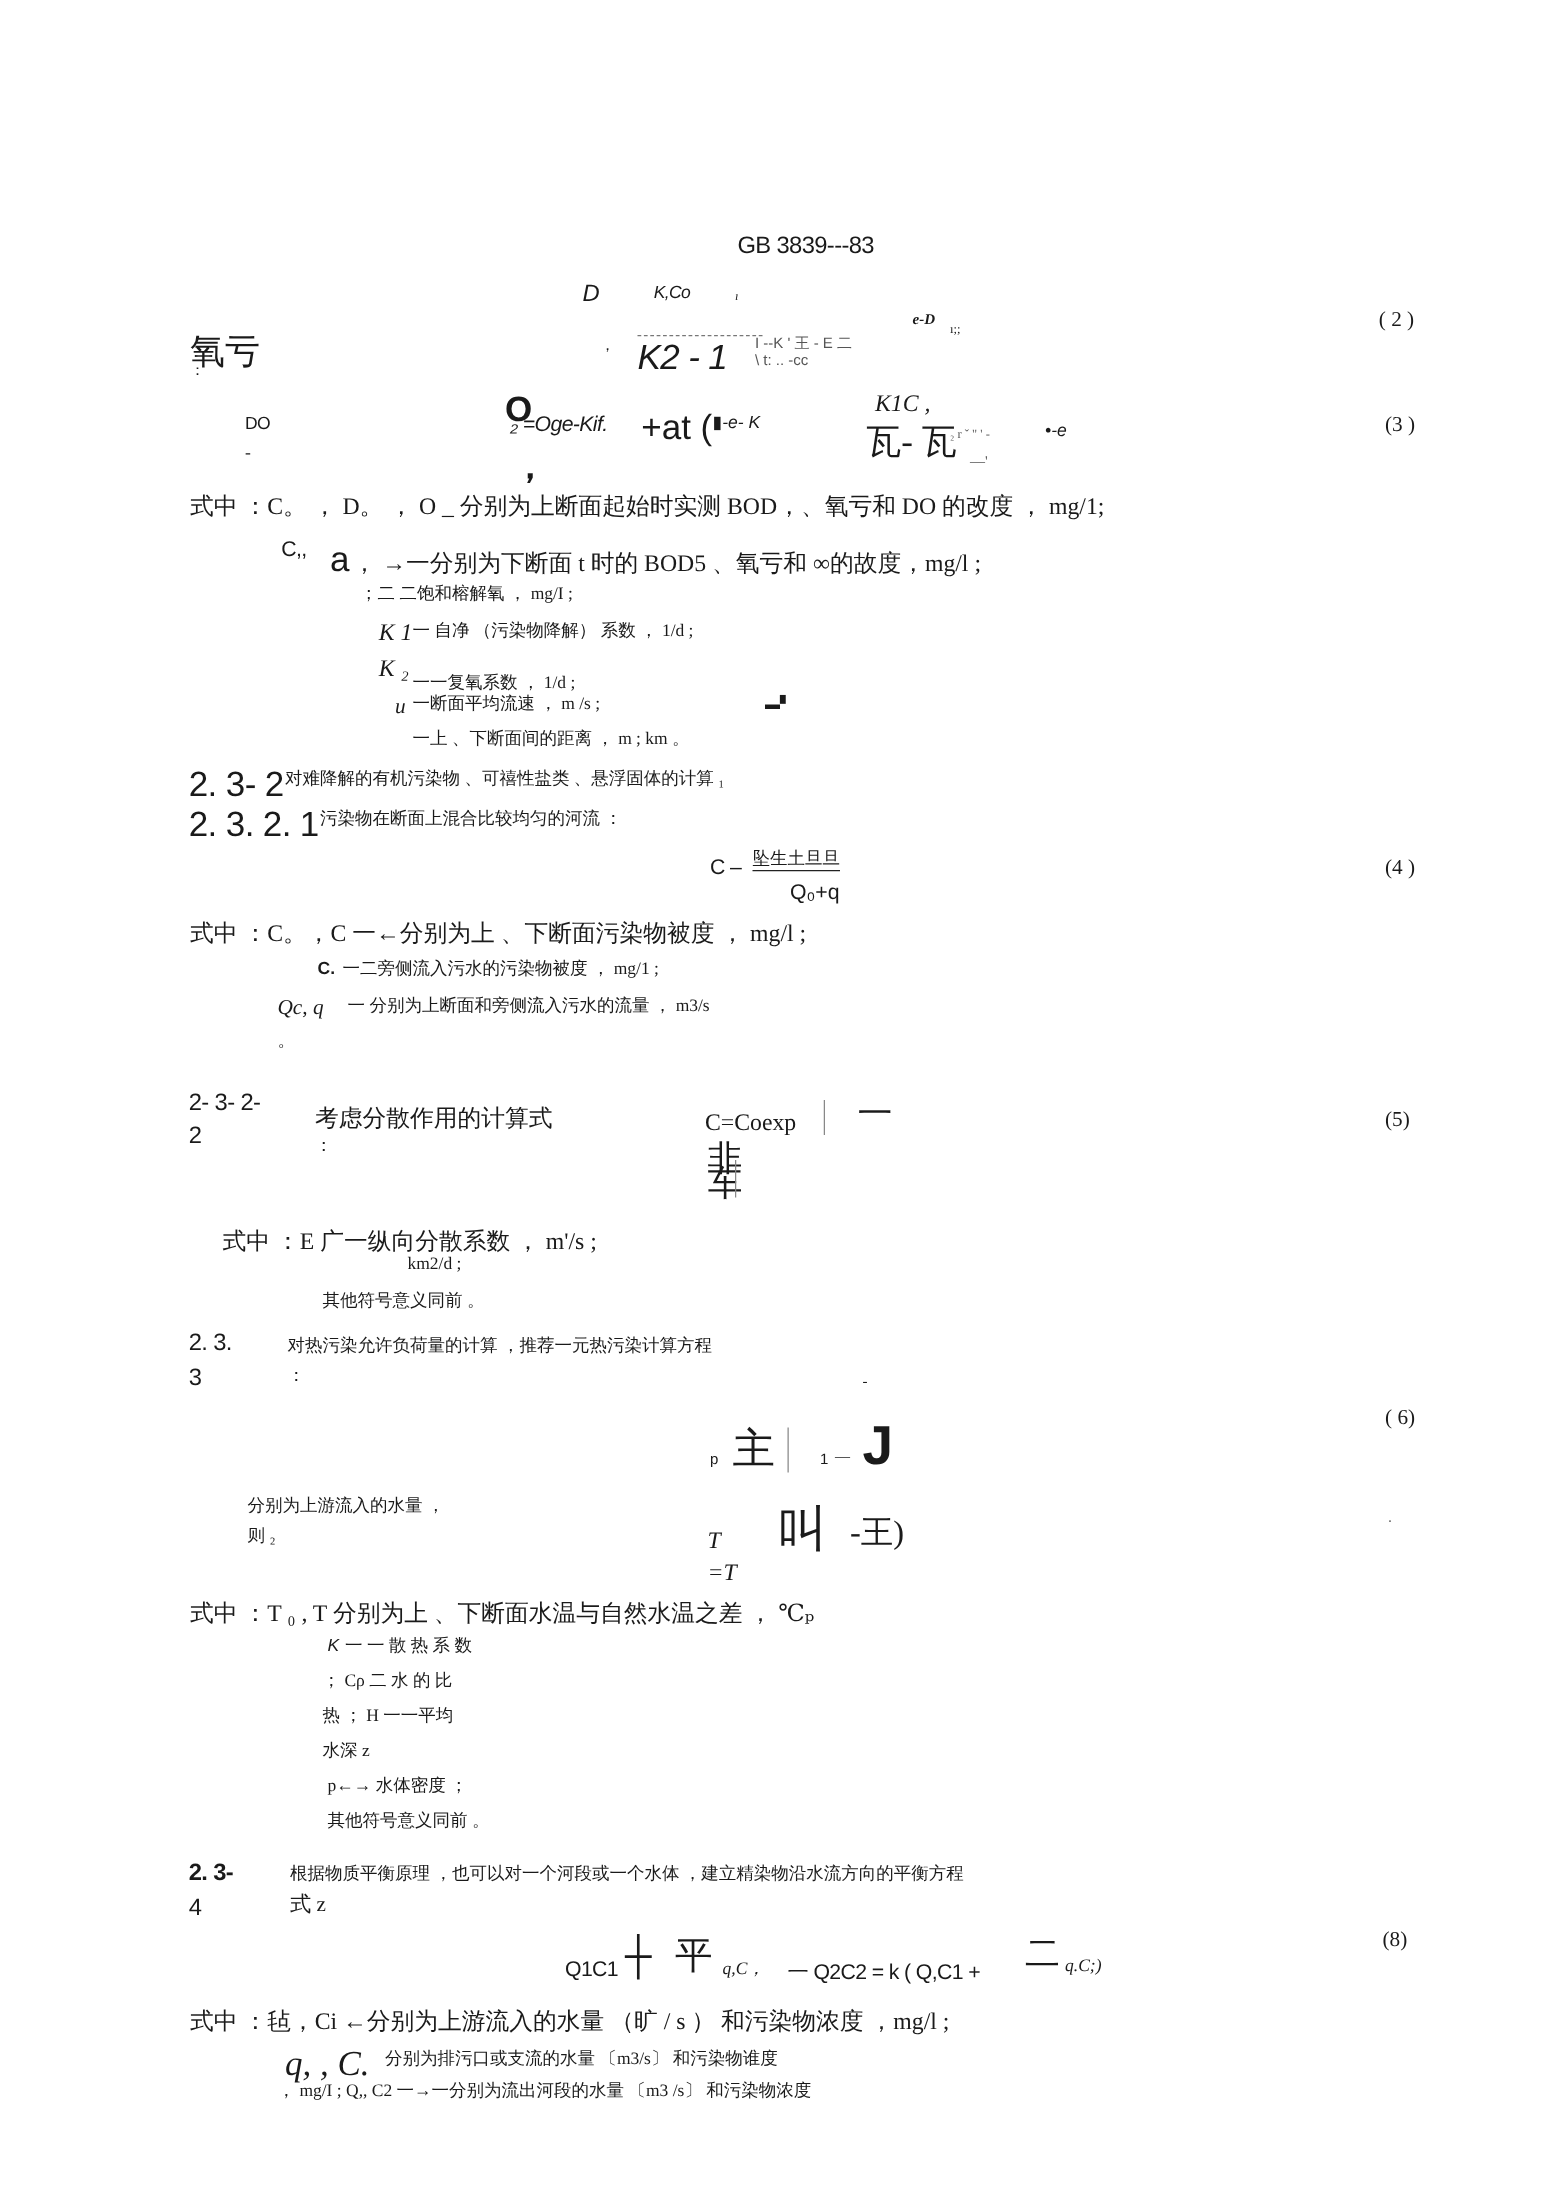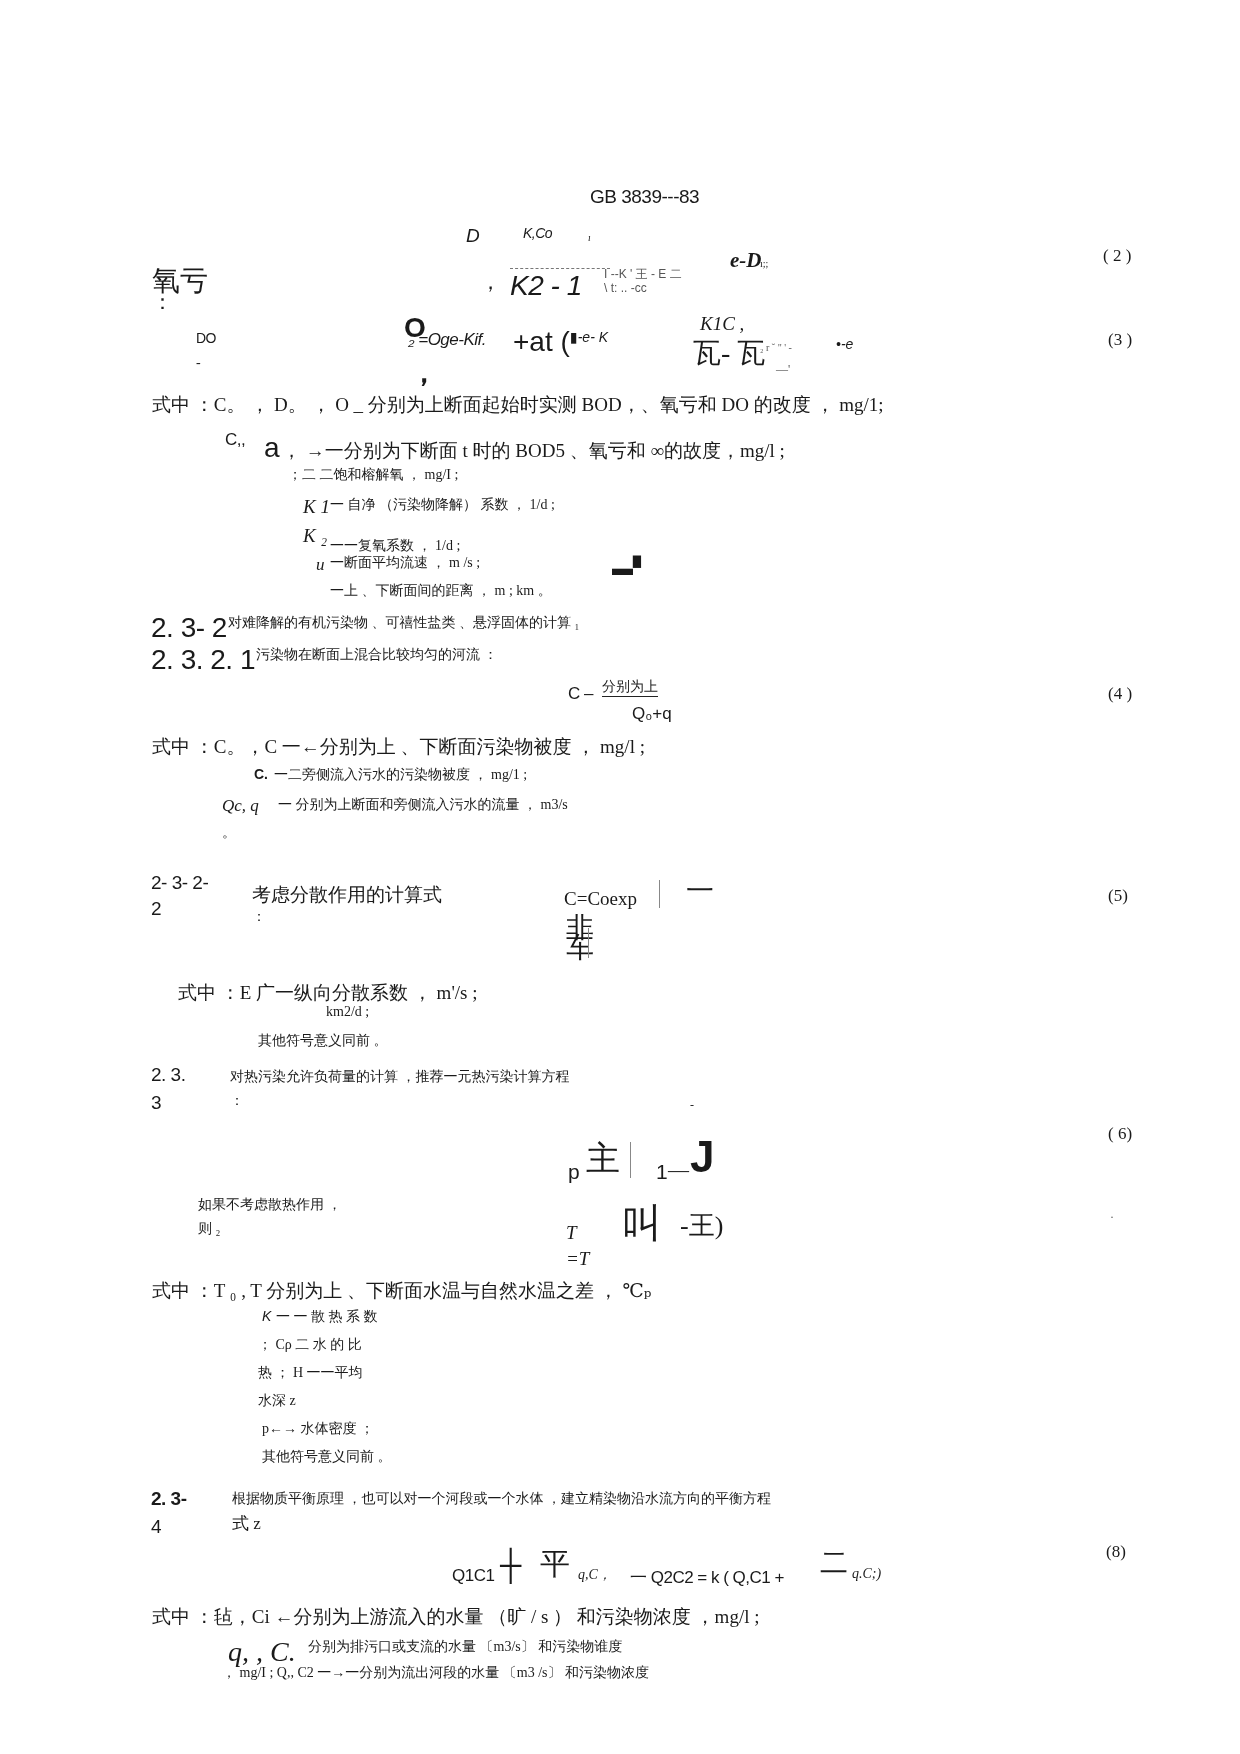--- a/index.html
+++ b/index.html
@@ -3,21 +3,21 @@
 <meta charset="utf-8">
 <style>
   html, body { margin:0; padding:0; background:#ffffff; }
   body { width:1240px; height:1754px; position:relative; overflow:hidden;
          font-family:"Liberation Serif", "DejaVu Serif", serif; color:#1a1a1a; }
   .abs { position:absolute; white-space:nowrap; }
   .t20 { font-size:28px; }
   .t19 { font-size:19px; }
   .t18 { font-size:14px; }
   .t17 { font-size:17px; }
-  .t16 { font-size:21px; }
+  .t16 { font-size:12px; }
   .t14 { font-size:14px; }
   .t12 { font-size:12px; }
   .t10 { font-size:10px; }
   .i { font-style:italic; }
   .sans { font-family:"Liberation Sans", "DejaVu Sans", sans-serif; }
   .cond { font-family:"Liberation Sans", "DejaVu Sans", sans-serif; letter-spacing:-0.5px; }
   .grey { color:#555; }
   .eqno { font-family:"Liberation Serif", serif; font-size:17px; }
   .bar { display:inline-block; width:1px; background:#888; vertical-align:middle; }
   .ul { border-bottom:1px solid #222; }
@@ -77,21 +77,21 @@
 
 <div>
   <div class="abs t20 cond" style="left:151px;top:612px;">2. 3- 2</div>
   <div class="abs t18" style="left:228px;top:614px;">对难降解的有机污染物    、可禧性盐类  、悬浮固体的计算  ₁</div>
   <div class="abs t20 cond" style="left:151px;top:644px;">2. 3. 2. 1</div>
   <div class="abs t18" style="left:256px;top:646px;">污染物在断面上混合比较均匀的河流   ：</div>
 </div>
 
 <div>
   <div class="abs t17 cond" style="left:568px;top:684px;">C –</div>
-  <div class="abs t18 ul" style="left:602px;top:678px;">分别为上</div>
+  <div class="abs t18 ul" style="left:602px;top:678px;">坠生土旦旦</div>
   <div class="abs t17 sans" style="left:632px;top:704px;">Q₀+q</div>
   <div class="abs eqno" style="left:1108px;top:684px;">(4 )</div>
 </div>
 
 <div>
   <div class="abs t19" style="left:152px;top:734px;">式中  ：C。，C 一←分别为上  、下断面污染物被度  ，  mg/l ;</div>
   <div class="abs t18 sans" style="left:254px;top:766px;font-weight:bold;">C.</div>
   <div class="abs t18" style="left:274px;top:766px;">一二旁侧流入污水的污染物被度  ，  mg/1  ;</div>
   <div class="abs t17 i" style="left:222px;top:796px;">Qc,  q</div>
   <div class="abs t18" style="left:278px;top:796px;">一    分别为上断面和旁侧流入污水的流量  ，  m3/s</div>
@@ -126,21 +126,21 @@
   <div class="abs t12" style="left:690px;top:1098px;">-</div>
 
   <div class="abs t16 sans" style="left:568px;top:1160px;">p</div>
   <div class="abs" style="left:586px;top:1136px;font-size:34px;">主</div>
   <div class="abs bar" style="left:630px;top:1142px;height:36px;"></div>
   <div class="abs t16 sans" style="left:656px;top:1160px;">1</div>
   <div class="abs t16" style="left:668px;top:1158px;">—</div>
   <div class="abs sans" style="left:690px;top:1132px;font-size:44px;font-weight:bold;">J</div>
   <div class="abs eqno" style="left:1108px;top:1124px;">( 6)</div>
 
-  <div class="abs t18" style="left:198px;top:1196px;">如果不考虑散热作用  ，</div>
+  <div class="abs t18" style="left:198px;top:1196px;">分别为上游流入的水量  ，</div>
   <div class="abs t18" style="left:198px;top:1220px;">则 ₂</div>
   <div class="abs t19 i" style="left:566px;top:1222px;">T</div>
   <div class="abs t19 i" style="left:566px;top:1248px;">=T</div>
   <div class="abs" style="left:622px;top:1196px;font-size:40px;">叫</div>
   <div class="abs" style="left:680px;top:1208px;font-size:26px;">-王)</div>
   <div class="abs t12 grey" style="left:1110px;top:1210px;">·</div>
 </div>
 
 <div>
   <div class="abs t19" style="left:152px;top:1278px;">式中  ：T ₀ , T     分别为上  、下断面水温与自然水温之差  ，   ℃ₚ</div>

